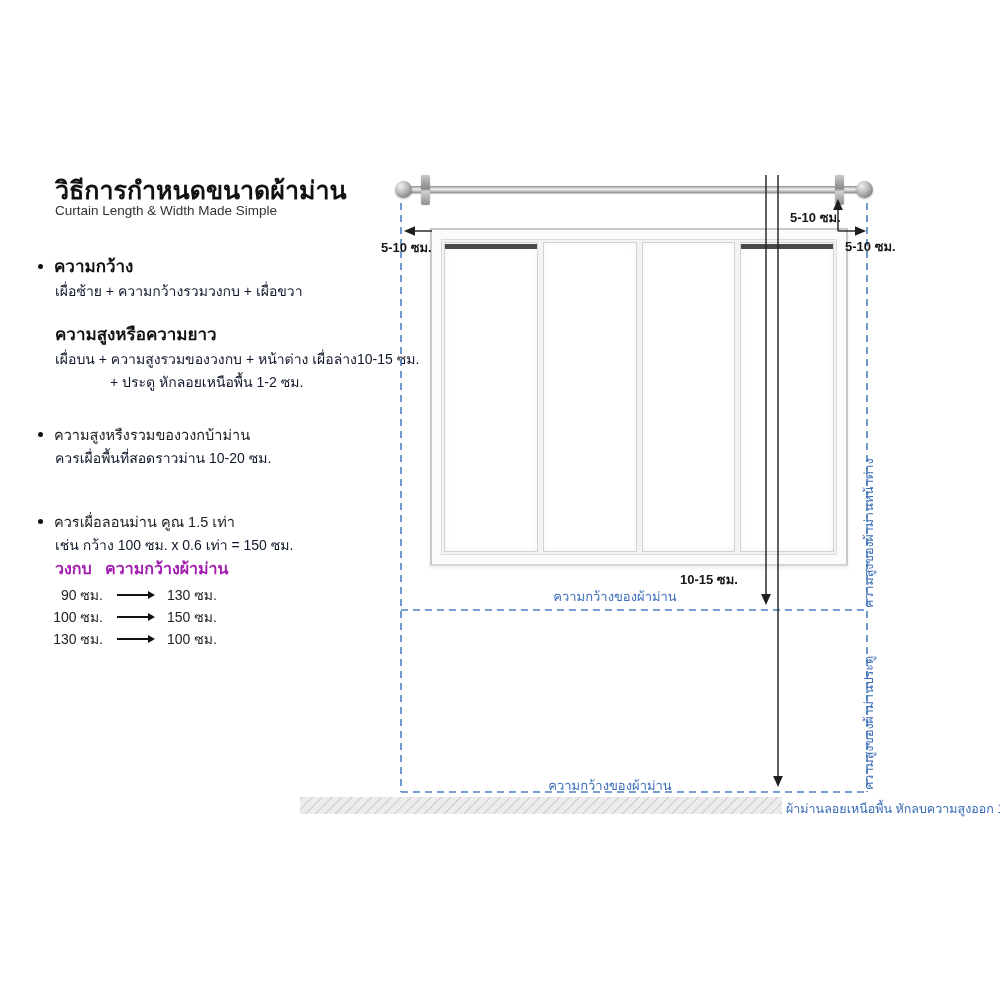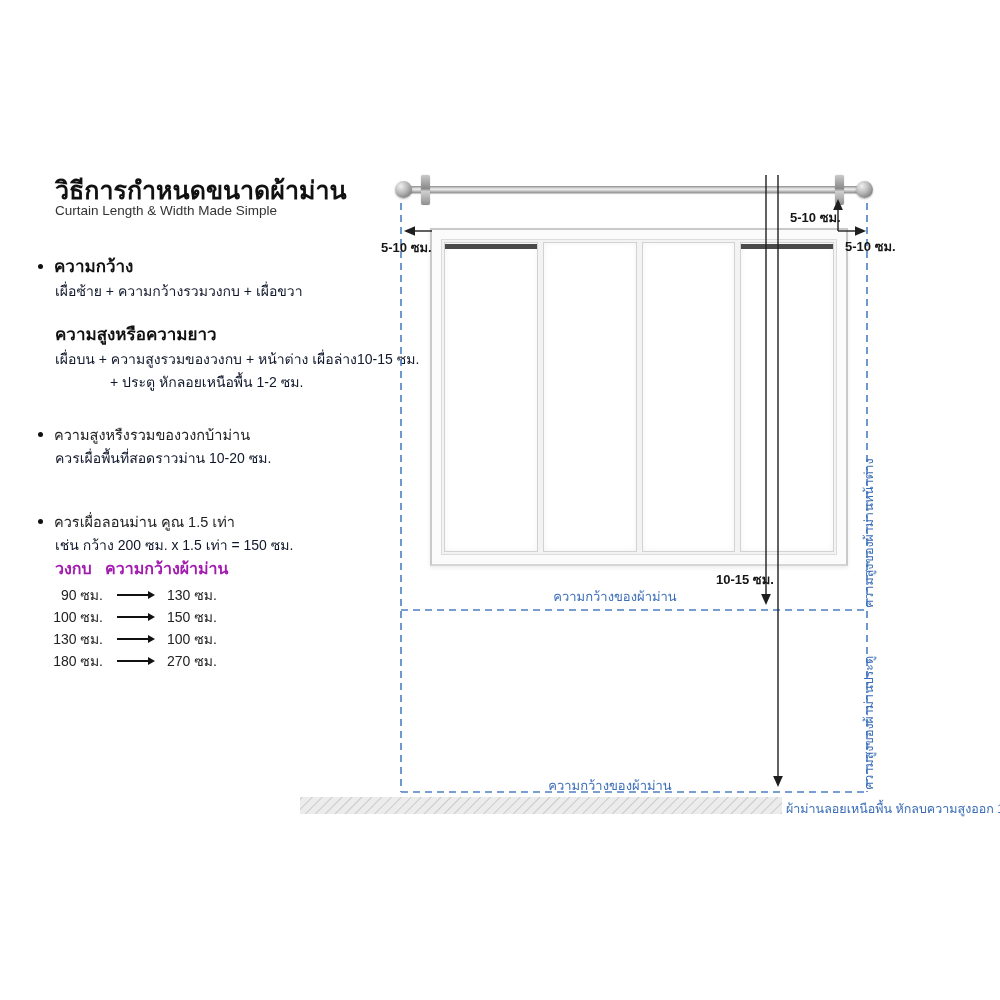--- a/index.html
+++ b/index.html
@@ -77,21 +77,21 @@
     <div class="body-line indent2">+ ประตู หักลอยเหนือพื้น 1-2 ซม.</div>
   </div>
 
   <div class="sec" style="top:424px;">
     <div class="hrow h-small"><span class="dot"></span><span>ความสูงหรืงรวมของวงกบ้าม่าน</span></div>
     <div class="body-line">ควรเผื่อพื้นที่สอดราวม่าน 10-20 ซม.</div>
   </div>
 
   <div class="sec" style="top:511px;">
     <div class="hrow h-small"><span class="dot"></span><span>ควรเผื่อลอนม่าน คูณ 1.5 เท่า</span></div>
-    <div class="body-line">เช่น  กว้าง 200 ซม. x 1.5 เท่า = 150 ซม.</div>
+    <div class="body-line">เช่น  กว้าง 100 ซม. x 0.6 เท่า = 150 ซม.</div>
   </div>
 
   <div class="size-table">
     <div class="thead">
       <span class="th1">วงกบ</span>
       <span class="th2">ความกว้างผ้าม่าน</span>
     </div>
     <div class="trow">
       <span class="c1">90 ซม.</span>
       <span class="t-arrow"></span>
@@ -99,25 +99,20 @@
     </div>
     <div class="trow">
       <span class="c1">100 ซม.</span>
       <span class="t-arrow"></span>
       <span class="c2">150 ซม.</span>
     </div>
     <div class="trow">
       <span class="c1">130 ซม.</span>
       <span class="t-arrow"></span>
       <span class="c2">100 ซม.</span>
-    </div>
-    <div class="trow">
-      <span class="c1">180 ซม.</span>
-      <span class="t-arrow"></span>
-      <span class="c2">270 ซม.</span>
     </div>
   </div>
 
   <div class="rod"></div>
   <div class="finial left"></div>
   <div class="finial right"></div>
   <div class="bracket left"></div>
   <div class="bracket right"></div>
 
   <div class="window">
@@ -154,21 +149,21 @@
     <line class="blk" x1="838" y1="231" x2="864" y2="231" marker-end="url(#ah)"></line>
     <line class="blk" x1="766" y1="175" x2="766" y2="603" marker-end="url(#ah)"></line>
     <line class="blk" x1="778" y1="175" x2="778" y2="785" marker-end="url(#ah)"></line>
 
     <rect x="300" y="797" width="482" height="17" fill="url(#hatch)"></rect>
   </svg>
 
   <div class="dim-label" style="left:381px;top:237px;">5-10 ซม.</div>
   <div class="dim-label" style="left:790px;top:207px;">5-10 ซม.</div>
   <div class="dim-label" style="left:845px;top:236px;">5-10 ซม.</div>
-  <div class="dim-label" style="left:716px;top:569px;">10-15 ซม.</div>
+  <div class="dim-label" style="left:680px;top:569px;">10-15 ซม.</div>
 
   <div class="blue-label center" style="left:540px;top:586px;width:150px;">ความกว้างของผ้าม่าน</div>
   <div class="blue-label center" style="left:535px;top:775px;width:150px;">ความกว้างของผ้าม่าน</div>
   <div class="blue-label" style="left:786px;top:799px;font-size:12.5px;">ผ้าม่านลอยเหนือพื้น หักลบความสูงออก 1-2 ซม.</div>
 
   <div class="vtext" style="left:877px;top:592px;">ความสูงของผ้าม่านหน้าต่าง</div>
   <div class="vtext" style="left:877px;top:774px;">ความสูงของผ้าม่านประตู</div>
 
 </div>
 

